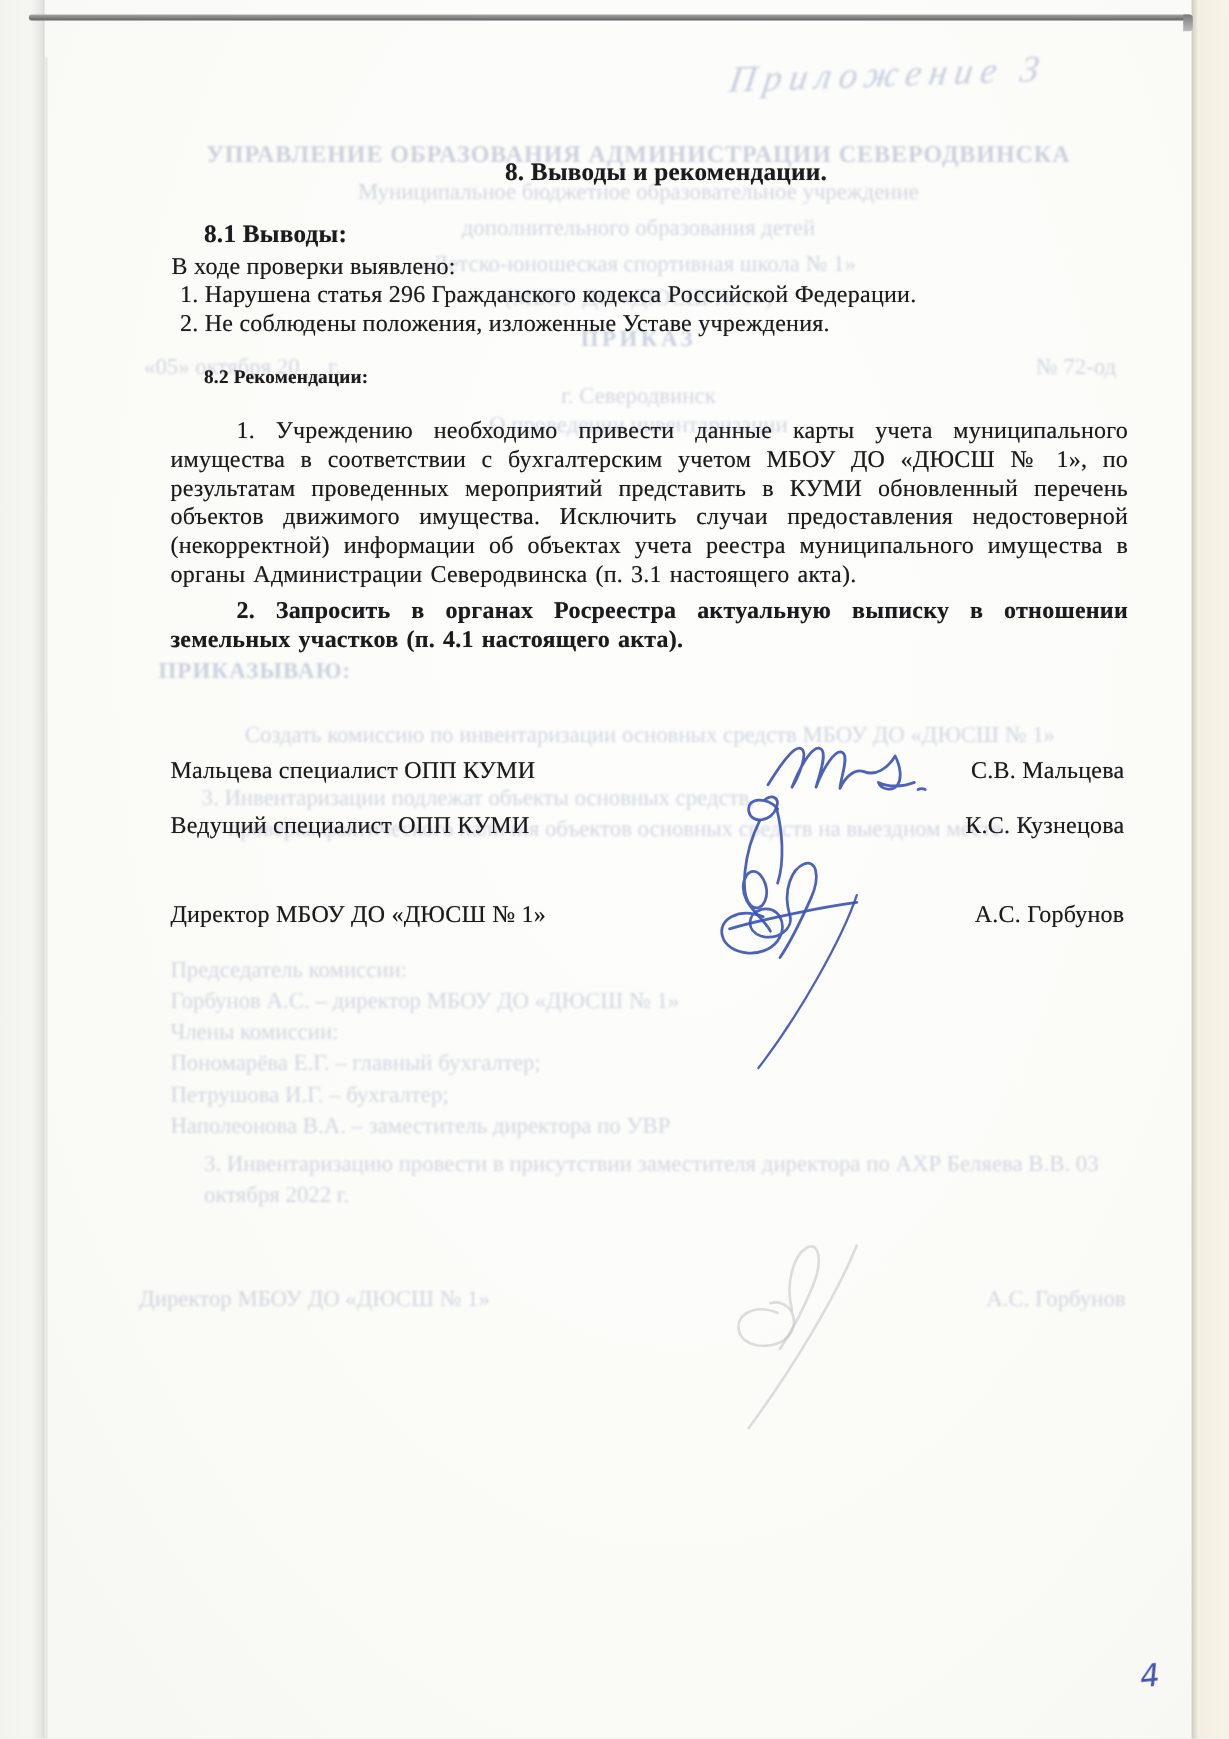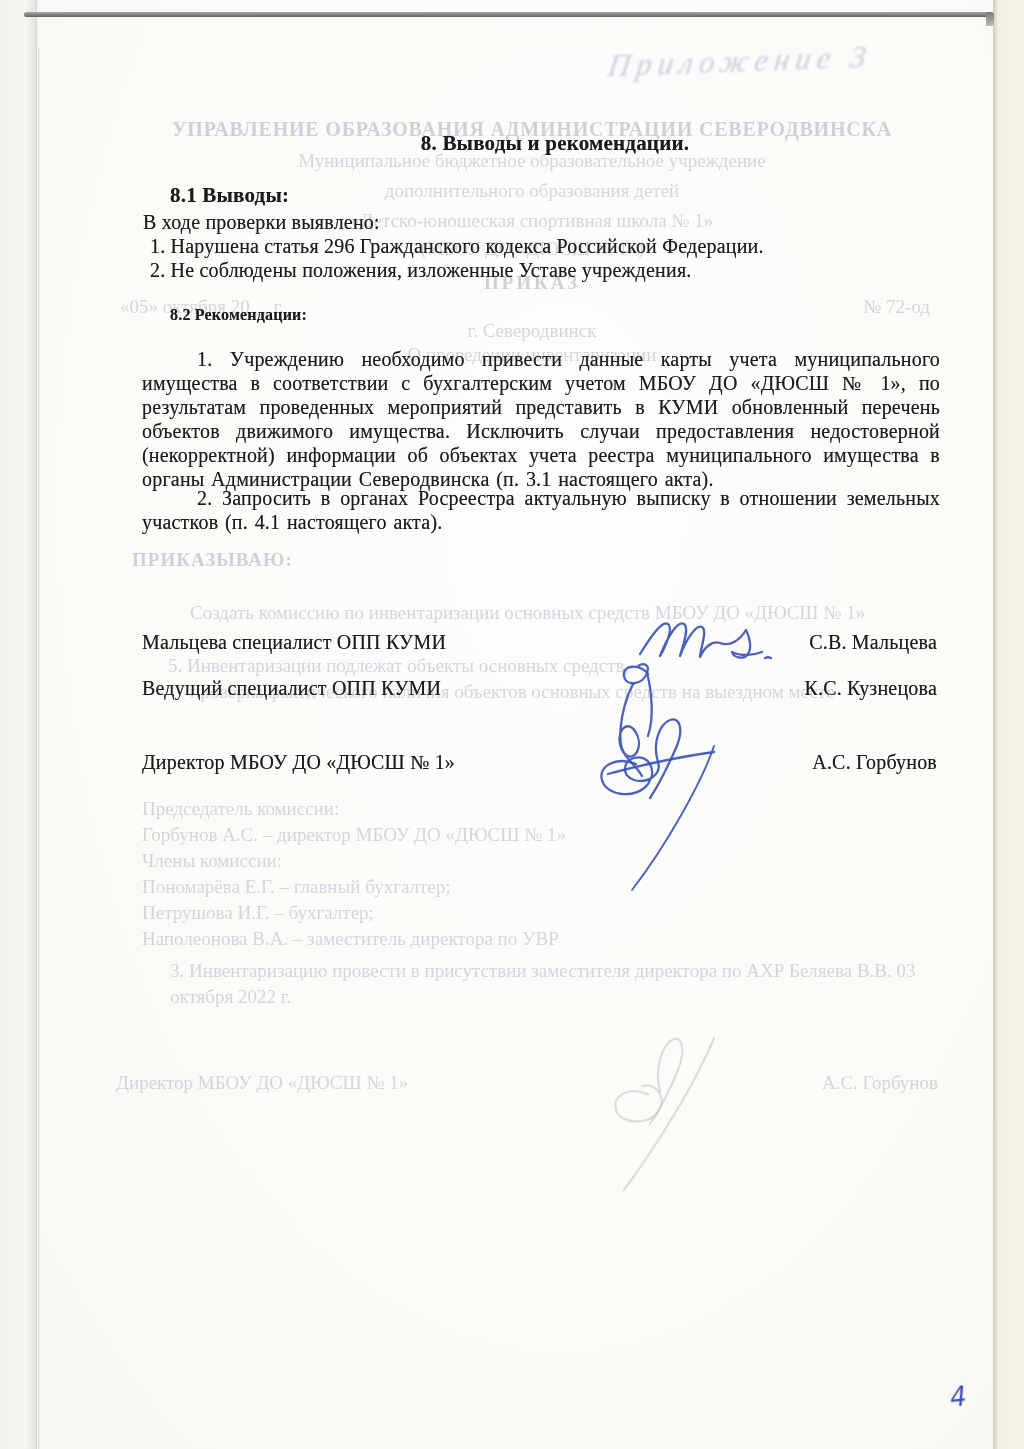--- a/index.html
+++ b/index.html
@@ -74,22 +74,22 @@
   <div class="ghost ghost-c" style="top:210px;">«Детско-юношеская спортивная школа № 1»</div>
   <div class="ghost ghost-c" style="top:238px;">(МБОУ ДО «ДЮСШ № 1»)</div>
   <div class="ghost ghost-c ghost-b" style="top:272px;letter-spacing:3px;">ПРИКАЗ</div>
   <div class="ghost ghost-row" style="top:296px;">
     <span>«05» октября 20__ г.</span>
     <span>№ 72-од</span>
   </div>
   <div class="ghost ghost-c" style="top:320px;">г. Северодвинск</div>
   <div class="ghost ghost-c" style="top:344px;">О проведении инвентаризации</div>
   <div class="ghost ghost-b" style="left:132px;top:549px;letter-spacing:1px;">ПРИКАЗЫВАЮ:</div>
-  <div class="ghost" style="left:190px;top:602px;">Создать комиссию по инвентаризации основных средств МБОУ ДО «ДЮСШ № 1»</div>
-  <div class="ghost" style="left:168px;top:655px;">5. Инвентаризации подлежат объекты основных средств,</div>
+  <div class="ghost" style="left:204px;top:602px;">Создать комиссию по инвентаризации основных средств МБОУ ДО «ДЮСШ № 1»</div>
+  <div class="ghost" style="left:168px;top:655px;">3. Инвентаризации подлежат объекты основных средств,</div>
   <div class="ghost" style="left:190px;top:681px;">проверка фактического наличия объектов основных средств на выездном месте</div>
 
   <div class="ghost" style="left:142px;top:798px;">Председатель комиссии:</div>
   <div class="ghost" style="left:142px;top:824px;">Горбунов А.С. – директор МБОУ ДО «ДЮСШ № 1»</div>
   <div class="ghost" style="left:142px;top:850px;">Члены комиссии:</div>
   <div class="ghost" style="left:142px;top:876px;">Пономарёва Е.Г. – главный бухгалтер;</div>
   <div class="ghost" style="left:142px;top:902px;">Петрушова И.Г. – бухгалтер;</div>
   <div class="ghost" style="left:142px;top:928px;">Наполеонова В.А. – заместитель директора по УВР</div>
 
   <div class="ghost ghost-wrap" style="left:170px;top:958px;">3. Инвентаризацию провести в присутствии заместителя директора по АХР Беляева В.В. 03 октября 2022 г.</div>
@@ -108,21 +108,21 @@
   <div class="txt bold center" style="left:140px;top:131px;width:830px;font-size:21px;">8. Выводы и рекомендации.</div>
 
   <div class="txt bold" style="left:170px;top:183px;font-size:21px;">8.1 Выводы:</div>
   <div class="txt nowrap" style="left:143px;top:211px;">В ходе проверки выявлено:</div>
   <div class="txt nowrap" style="left:150px;top:235px;text-align:right;">1. Нарушена статья 296 Гражданского кодекса Российской Федерации.</div>
   <div class="txt nowrap" style="left:150px;top:259px;">2. Не соблюдены положения, изложенные Уставе учреждения.</div>
 
   <div class="txt bold" style="left:170px;top:306px;font-size:16px;">8.2 Рекомендации:</div>
 
   <div class="txt para" style="left:142px;top:347px;">1. Учреждению необходимо привести данные карты учета муниципального имущества в соответствии с бухгалтерским учетом МБОУ ДО «ДЮСШ № 1», по результатам проведенных мероприятий представить в КУМИ обновленный перечень объектов движимого имущества. Исключить случаи предоставления недостоверной (некорректной) информации об объектах учета реестра муниципального имущества в органы Администрации Северодвинска (п. 3.1 настоящего акта).</div>
-  <div class="txt para" style="left:142px;top:486px;">2. Запросить в органах Росреестра актуальную выписку в отношении земельных участков (п. 4.1 настоящего акта).</div>
+  <div class="txt para" style="left:142px;top:497px;font-weight:bold;">2. Запросить в органах Росреестра актуальную выписку в отношении земельных участков (п. 4.1 настоящего акта).</div>
 
   <div class="txt sigrow" style="left:142px;top:631px;">
     <span>Мальцева специалист ОПП КУМИ</span>
     <span>С.В. Мальцева</span>
   </div>
   <div class="txt sigrow" style="left:142px;top:677px;">
     <span>Ведущий специалист ОПП КУМИ</span>
     <span>К.С. Кузнецова</span>
   </div>
   <div class="txt sigrow" style="left:142px;top:751px;">

